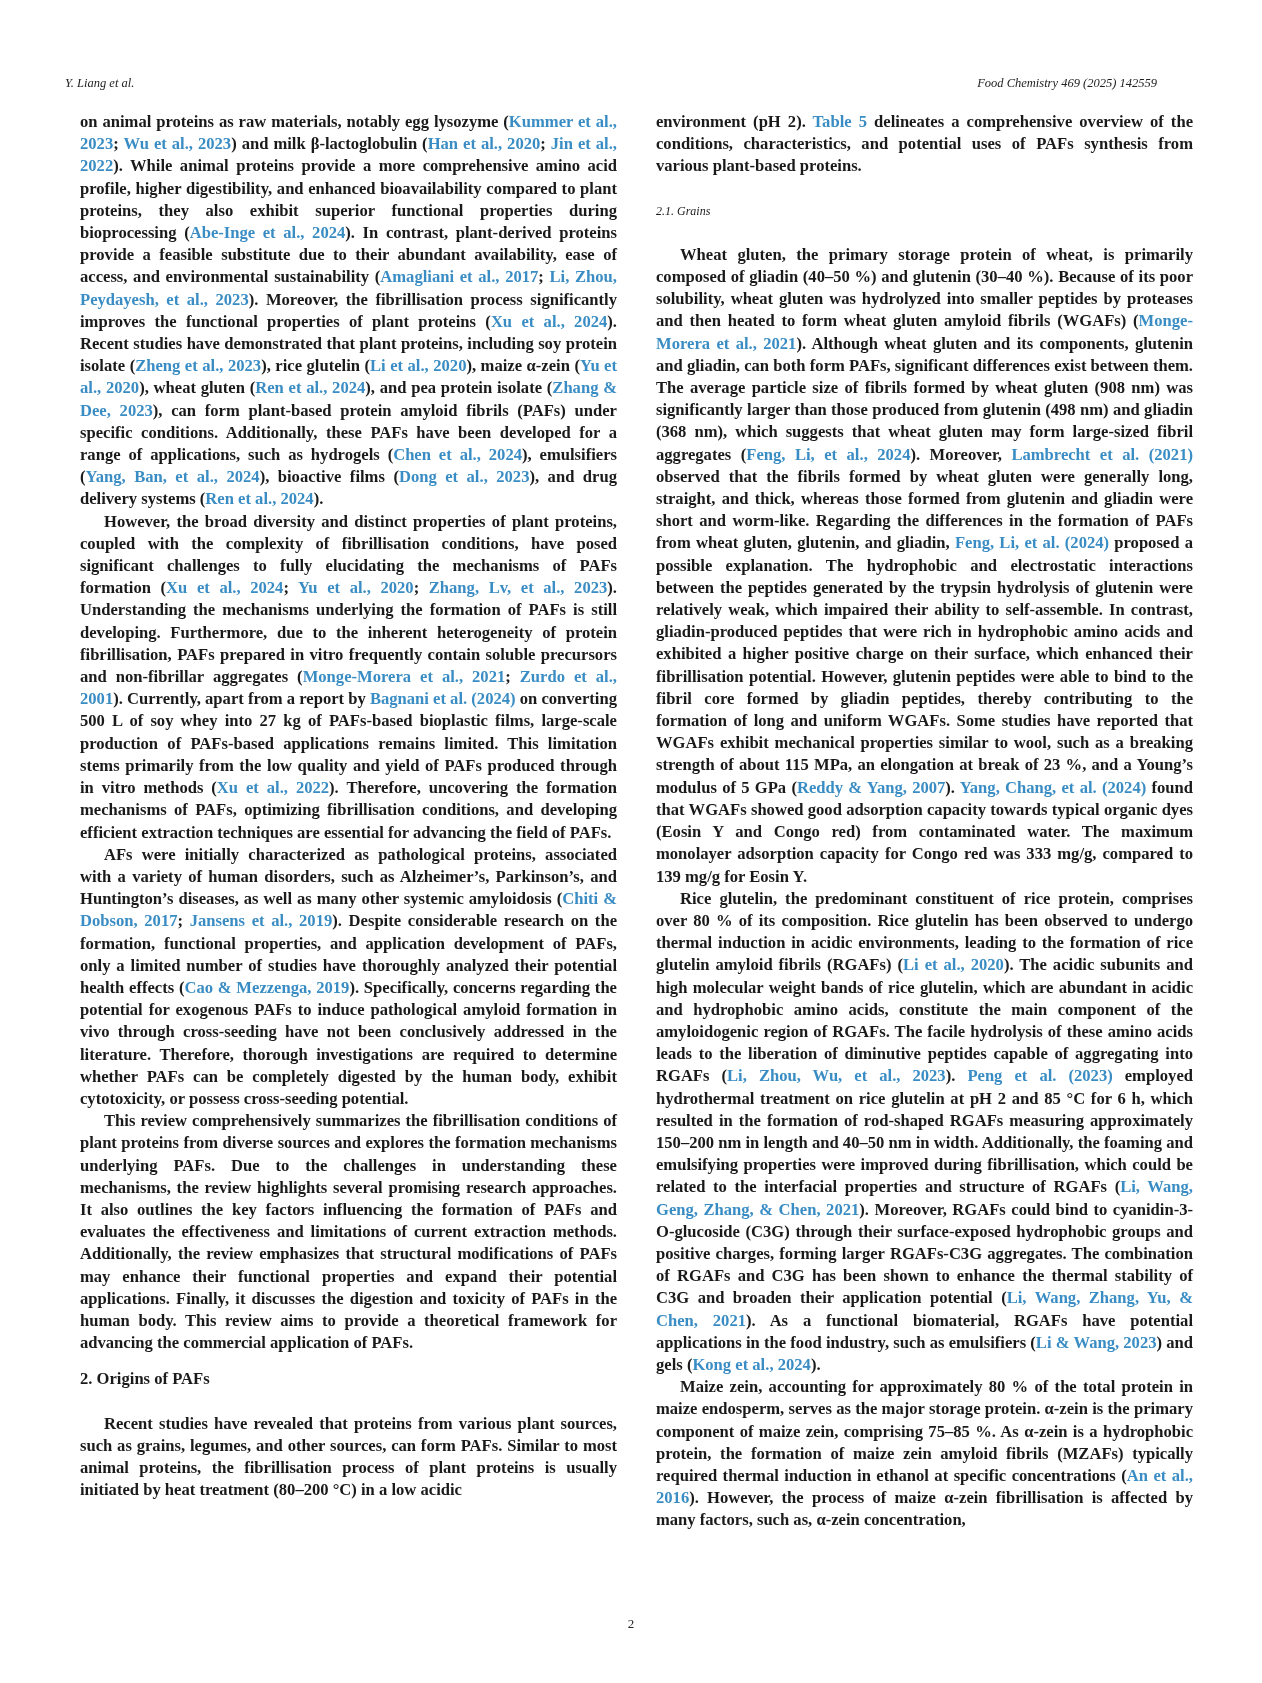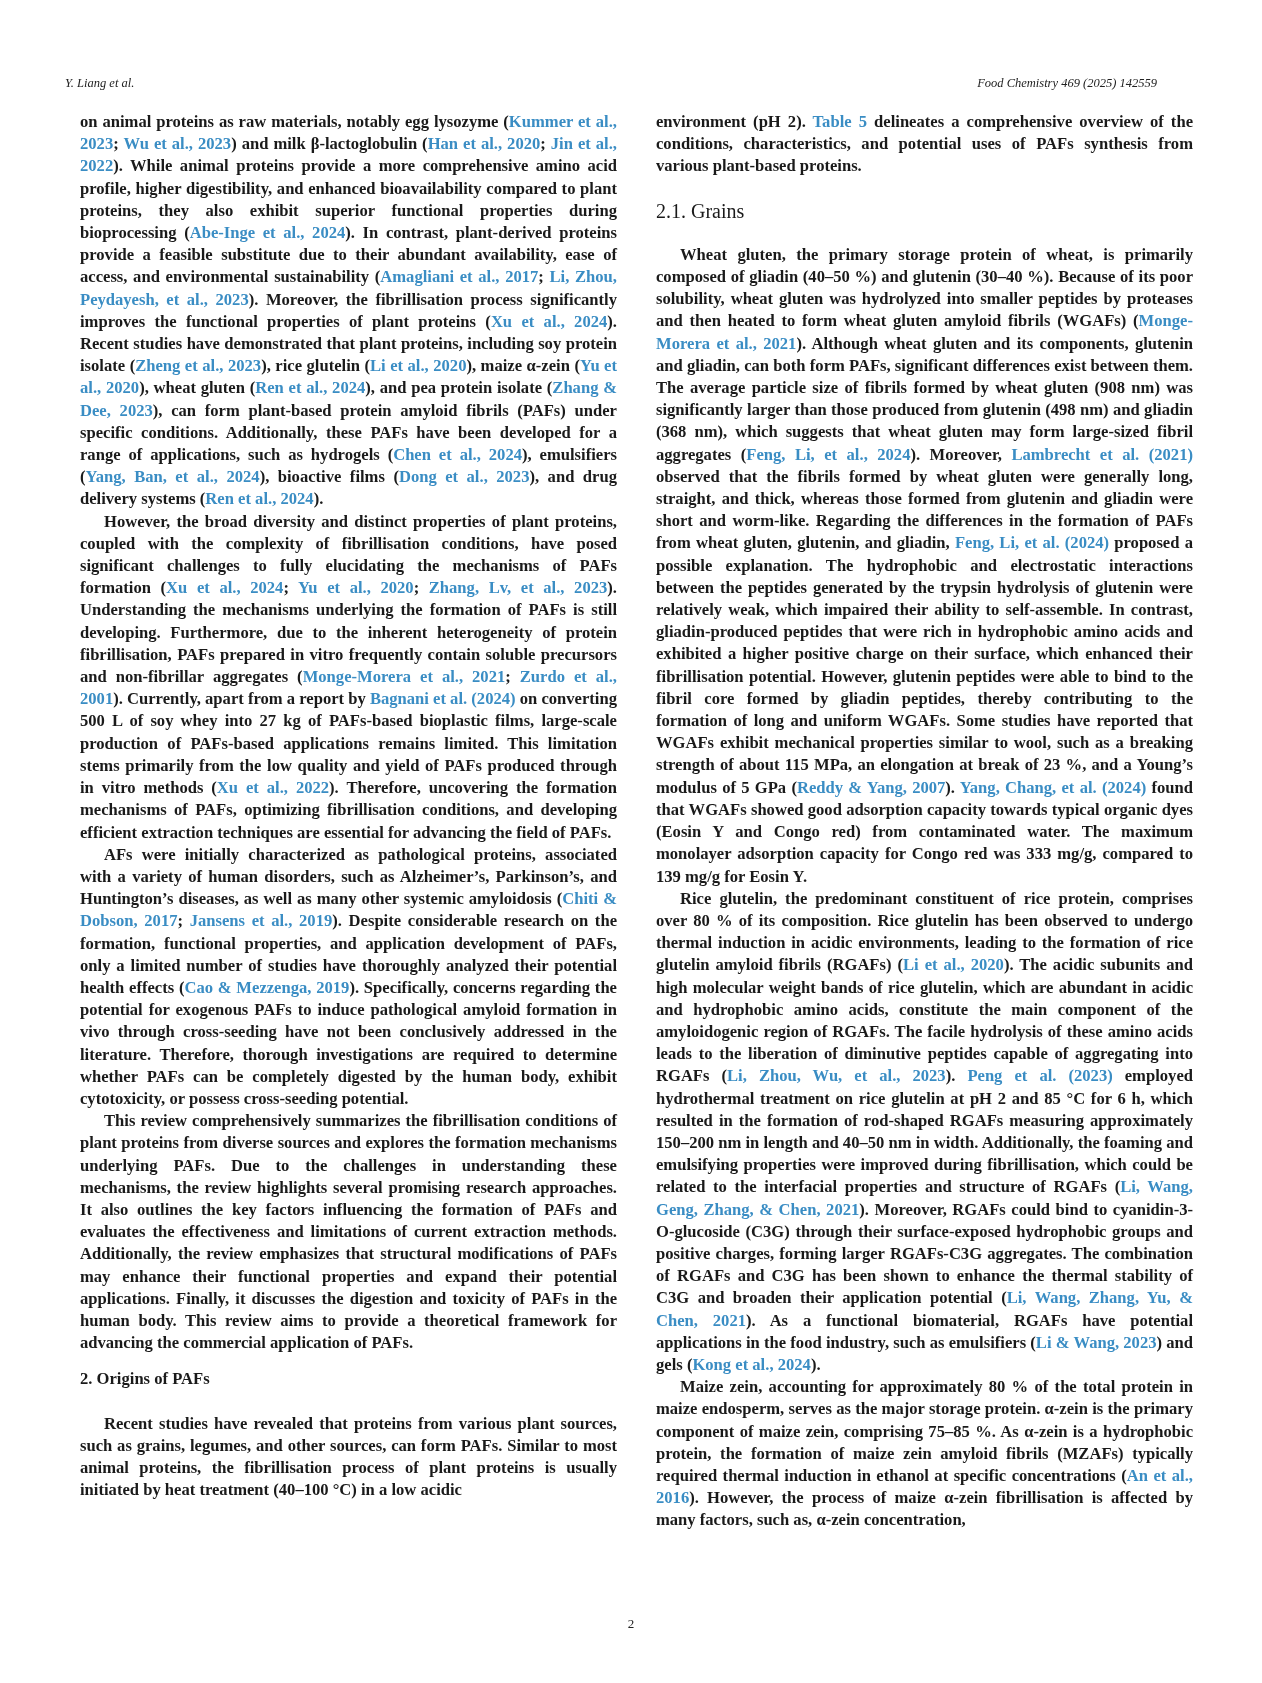--- a/index.html
+++ b/index.html
@@ -9,40 +9,40 @@
   .rh-left { left: 65px; }
   .rh-right { right: 105px; }
   .col { position: absolute; top: 111px; width: 537px; font-size: 16.6px; line-height: 22.2px;
          text-align: justify; hyphens: manual; }
   .col-left { left: 80px; }
   .col-right { left: 656px; }
   .col p { margin: 0; text-indent: 0; font-weight: bold; }
   .col p.indent { text-indent: 24px; }
   .cite { color: #3a8dc4; text-decoration: none; cursor: pointer; }
   .section-heading { font-weight: bold; font-size: 16.6px; margin: 14px 0 22px 0; }
-  .subsection-heading { font-size: 20px; margin: 22px 0 22px 0; }
+  .subsection-heading { font-style: italic; font-size: 12px; margin: 22px 0 22px 0; }
   .page-number { position: absolute; top: 1616px; left: 0; width: 1262px; text-align: center;
                  font-size: 13px; color: #222; }
 </style>
 </head>
 <body>
 
 <div class="running-head rh-left">Y. Liang et al.</div>
 <div class="running-head rh-right">Food Chemistry 469 (2025) 142559</div>
 
 <div class="col col-left">
   <div>
       <p>on animal proteins as raw materials, notably egg lysozyme (<a class="cite">Kummer et al., 2023</a>; <a class="cite">Wu et al., 2023</a>) and milk β-lactoglobulin (<a class="cite">Han et al., 2020</a>; <a class="cite">Jin et al., 2022</a>). While animal proteins provide a more comprehensive amino acid profile, higher digestibility, and enhanced bioavailability compared to plant proteins, they also exhibit superior functional prop­erties during bioprocessing (<a class="cite">Abe-Inge et al., 2024</a>). In contrast, plant-derived proteins provide a feasible substitute due to their abundant availability, ease of access, and environmental sustainability (<a class="cite">Amagliani et al., 2017</a>; <a class="cite">Li, Zhou, Peydayesh, et al., 2023</a>). Moreover, the fibrilli­sation process significantly improves the functional properties of plant proteins (<a class="cite">Xu et al., 2024</a>). Recent studies have demonstrated that plant proteins, including soy protein isolate (<a class="cite">Zheng et al., 2023</a>), rice glutelin (<a class="cite">Li et al., 2020</a>), maize α-zein (<a class="cite">Yu et al., 2020</a>), wheat gluten (<a class="cite">Ren et al., 2024</a>), and pea protein isolate (<a class="cite">Zhang &amp; Dee, 2023</a>), can form plant-based protein amyloid fibrils (PAFs) under specific conditions. Addi­tionally, these PAFs have been developed for a range of applications, such as hydrogels (<a class="cite">Chen et al., 2024</a>), emulsifiers (<a class="cite">Yang, Ban, et al., 2024</a>), bioactive films (<a class="cite">Dong et al., 2023</a>), and drug delivery systems (<a class="cite">Ren et al., 2024</a>).</p>
       <p class="indent">However, the broad diversity and distinct properties of plant pro­teins, coupled with the complexity of fibrillisation conditions, have posed significant challenges to fully elucidating the mechanisms of PAFs formation (<a class="cite">Xu et al., 2024</a>; <a class="cite">Yu et al., 2020</a>; <a class="cite">Zhang, Lv, et al., 2023</a>). Understanding the mechanisms underlying the formation of PAFs is still developing. Furthermore, due to the inherent heterogeneity of protein fibrillisation, PAFs prepared in vitro frequently contain soluble pre­cursors and non-fibrillar aggregates (<a class="cite">Monge-Morera et al., 2021</a>; <a class="cite">Zurdo et al., 2001</a>). Currently, apart from a report by <a class="cite">Bagnani et al. (2024)</a> on converting 500 L of soy whey into 27 kg of PAFs-based bioplastic films, large-scale production of PAFs-based applications remains limited. This limitation stems primarily from the low quality and yield of PAFs pro­duced through in vitro methods (<a class="cite">Xu et al., 2022</a>). Therefore, uncovering the formation mechanisms of PAFs, optimizing fibrillisation conditions, and developing efficient extraction techniques are essential for advancing the field of PAFs.</p>
       <p class="indent">AFs were initially characterized as pathological proteins, associated with a variety of human disorders, such as Alzheimer’s, Parkinson’s, and Huntington’s diseases, as well as many other systemic amyloidosis (<a class="cite">Chiti &amp; Dobson, 2017</a>; <a class="cite">Jansens et al., 2019</a>). Despite considerable research on the formation, functional properties, and application development of PAFs, only a limited number of studies have thoroughly analyzed their potential health effects (<a class="cite">Cao &amp; Mezzenga, 2019</a>). Specifically, concerns regarding the potential for exogenous PAFs to induce pathological am­yloid formation in vivo through cross-seeding have not been conclu­sively addressed in the literature. Therefore, thorough investigations are required to determine whether PAFs can be completely digested by the human body, exhibit cytotoxicity, or possess cross-seeding potential.</p>
       <p class="indent">This review comprehensively summarizes the fibrillisation condi­tions of plant proteins from diverse sources and explores the formation mechanisms underlying PAFs. Due to the challenges in understanding these mechanisms, the review highlights several promising research approaches. It also outlines the key factors influencing the formation of PAFs and evaluates the effectiveness and limitations of current extrac­tion methods. Additionally, the review emphasizes that structural modifications of PAFs may enhance their functional properties and expand their potential applications. Finally, it discusses the digestion and toxicity of PAFs in the human body. This review aims to provide a theoretical framework for advancing the commercial application of PAFs.</p>
     </div>
   <div class="section-heading">2.  Origins of PAFs</div>
   <div>
-      <p class="indent">Recent studies have revealed that proteins from various plant sour­ces, such as grains, legumes, and other sources, can form PAFs. Similar to most animal proteins, the fibrillisation process of plant proteins is usually initiated by heat treatment (40–100 °C) in a low acidic</p>
+      <p class="indent">Recent studies have revealed that proteins from various plant sour­ces, such as grains, legumes, and other sources, can form PAFs. Similar to most animal proteins, the fibrillisation process of plant proteins is usually initiated by heat treatment (80–200 °C) in a low acidic</p>
     </div>
 </div>
 
 <div class="col col-right">
   <div>
       <p>environment (pH 2). <a class="cite">Table 5</a> delineates a comprehensive overview of the conditions, characteristics, and potential uses of PAFs synthesis from various plant-based proteins.</p>
     </div>
   <div class="subsection-heading">2.1.  Grains</div>
   <div>
       <p class="indent">Wheat gluten, the primary storage protein of wheat, is primarily composed of gliadin (40–50 %) and glutenin (30–40 %). Because of its poor solubility, wheat gluten was hydrolyzed into smaller peptides by proteases and then heated to form wheat gluten amyloid fibrils (WGAFs) (<a class="cite">Monge-Morera et al., 2021</a>). Although wheat gluten and its compo­nents, glutenin and gliadin, can both form PAFs, significant differences exist between them. The average particle size of fibrils formed by wheat gluten (908 nm) was significantly larger than those produced from glutenin (498 nm) and gliadin (368 nm), which suggests that wheat gluten may form large-sized fibril aggregates (<a class="cite">Feng, Li, et al., 2024</a>). Moreover, <a class="cite">Lambrecht et al. (2021)</a> observed that the fibrils formed by wheat gluten were generally long, straight, and thick, whereas those formed from glutenin and gliadin were short and worm-like. Regarding the differences in the formation of PAFs from wheat gluten, glutenin, and gliadin, <a class="cite">Feng, Li, et al. (2024)</a> proposed a possible explanation. The hydrophobic and electrostatic interactions between the peptides generated by the trypsin hydrolysis of glutenin were relatively weak, which impaired their ability to self-assemble. In contrast, gliadin-produced peptides that were rich in hydrophobic amino acids and exhibited a higher positive charge on their surface, which enhanced their fibrillisation potential. However, glutenin peptides were able to bind to the fibril core formed by gliadin peptides, thereby contributing to the formation of long and uniform WGAFs. Some studies have re­ported that WGAFs exhibit mechanical properties similar to wool, such as a breaking strength of about 115 MPa, an elongation at break of 23 %, and a Young’s modulus of 5 GPa (<a class="cite">Reddy &amp; Yang, 2007</a>). <a class="cite">Yang, Chang, et al. (2024)</a> found that WGAFs showed good adsorption capacity to­wards typical organic dyes (Eosin Y and Congo red) from contaminated water. The maximum monolayer adsorption capacity for Congo red was 333 mg/g, compared to 139 mg/g for Eosin Y.</p>

